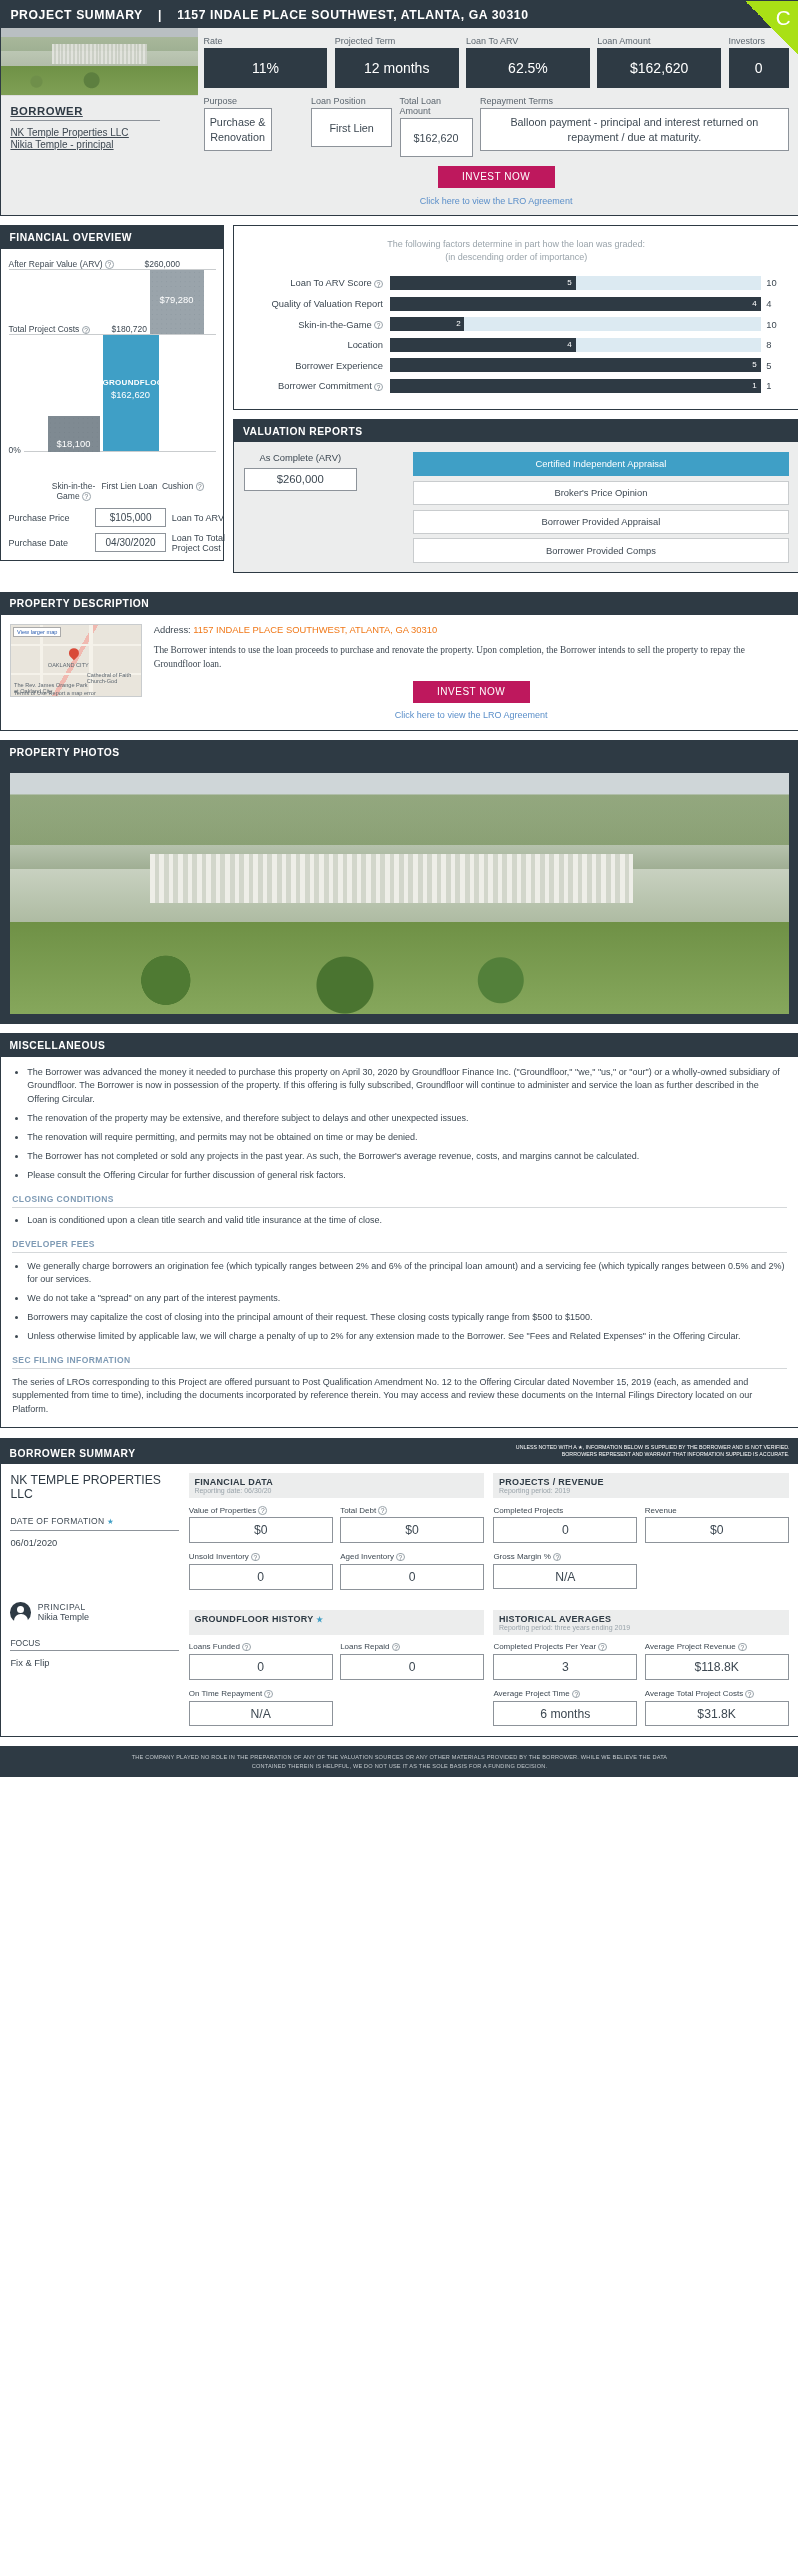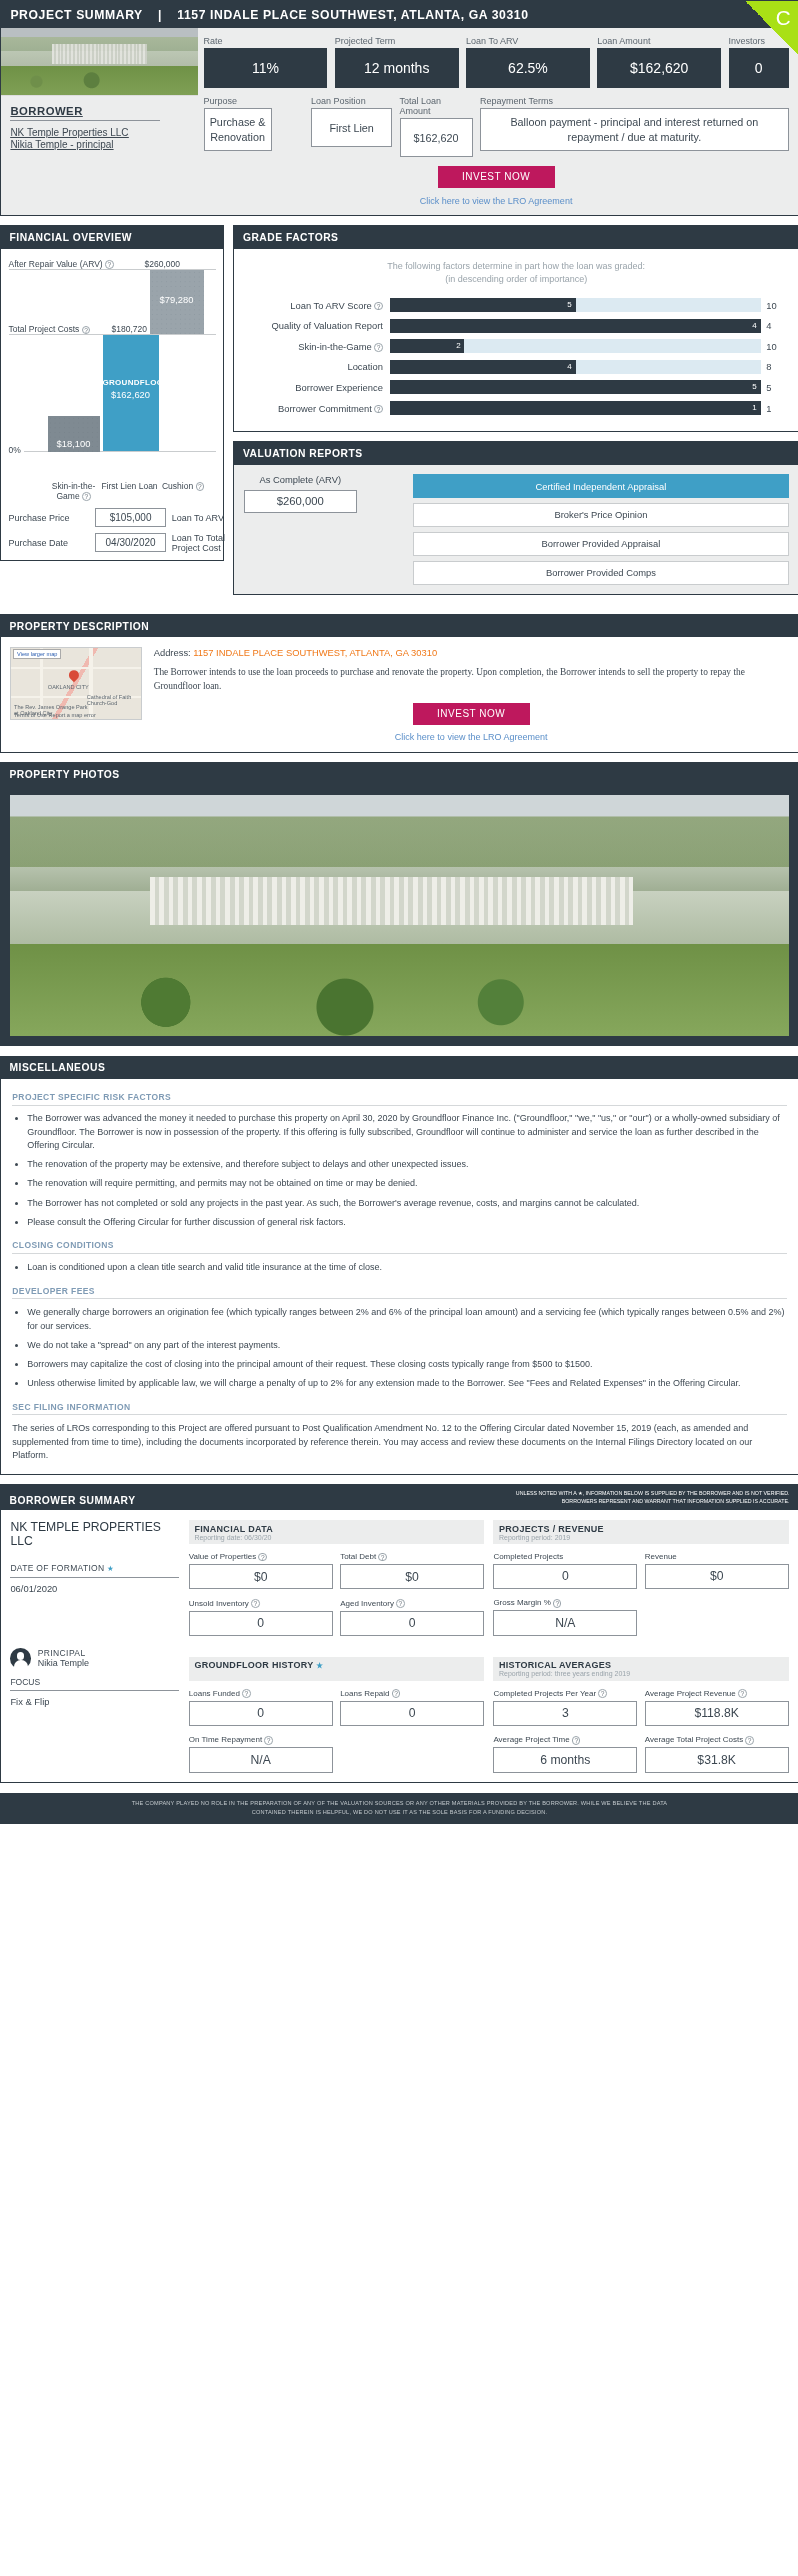--- a/index.html
+++ b/index.html
@@ -207,21 +207,21 @@
   .kv { flex:1; }
   .kv .k { font-size:8px; color:#3d4852; margin-bottom:2.8px; }
   .kv .v { border:0.9px solid #8d939a; background:#fff; text-align:center; font-size:12.2px; padding:4.7px 1.9px; }
   .principal-row { display:flex; gap:9.4px; margin-top:13px; border-top:0.9px solid #d5d8da; padding-top:9.4px;}
   .principal-left { width:169px; display:flex; gap:6.6px; }
   .avatar { width:20.7px; height:20.7px; border-radius:50%; background:#2e3a44; position:relative; flex:0 0 20.7px;}
   .avatar::before{content:"";position:absolute;left:6.6px;top:3.8px;width:7.5px;height:7.5px;border-radius:50%;background:#fff;}
   .avatar::after{content:"";position:absolute;left:3.3px;top:12.2px;width:14px;height:8.5px;border-radius:6.6px 6.6px 0 0;background:#fff;}
   .p-title { font-size:8.5px; letter-spacing:0.4px; color:#3d4852; }
   .p-name { font-size:9px; color:#3d4852; }
-  .focus { margin-top:8px; }
+  .focus { margin-top:15px; }
   .focus .k { font-size:8.5px; color:#3d4852; border-bottom:0.9px solid #8d939a; padding-bottom:2.8px;}
   .focus .v { font-size:9.4px; margin-top:5.6px; }
 
   
   .footer { background:#2e3a44; color:#c3c9cd; font-size:5.6px; text-align:center;
             padding:6.6px 19px; line-height:1.6; letter-spacing:0.2px; }
 </style>
 </head>
 <body>
 
@@ -357,21 +357,20 @@
             <div class="f-input">04/30/2020</div>
             <div class="f-label">Loan To Total Project Cost</div>
             <div class="f-input">89.5%</div>
           </div>
         </div>
       </div>
     </div>
 
     <div class="col-right">
       <div class="panel">
-        <div class="panel-head">GRADE FACTORS</div>
         <div class="panel-body" style="padding:3.8px 13px 9.4px 13px;">
           <div class="gf-intro">
             <div>The following factors determine in part how the loan was graded:</div>
             <div>(in descending order of importance)</div>
           </div>
 
           <div class="gf-row">
             <div class="gf-name">
               <span>Loan To ARV Score</span>
               <span class="q">?</span>
@@ -477,21 +476,20 @@
     <div class="panel-head">PROPERTY PHOTOS</div>
     <div class="photos-body">
       <div class="photo-main"></div>
     </div>
   </div>
 
   <div class="panel">
     <div class="panel-head">MISCELLANEOUS</div>
     <div class="misc-body">
 
-      <div class="misc-sub first">PROJECT SPECIFIC RISK FACTORS</div>
       <ul>
         <li>The Borrower was advanced the money it needed to purchase this property on April 30, 2020 by Groundfloor Finance Inc. ("Groundfloor," "we," "us," or "our") or a wholly-owned subsidiary of Groundfloor. The Borrower is now in possession of the property. If this offering is fully subscribed, Groundfloor will continue to administer and service the loan as further described in the Offering Circular.</li>
         <li>The renovation of the property may be extensive, and therefore subject to delays and other unexpected issues.</li>
         <li>The renovation will require permitting, and permits may not be obtained on time or may be denied.</li>
         <li>The Borrower has not completed or sold any projects in the past year. As such, the Borrower's average revenue, costs, and margins cannot be calculated.</li>
         <li>Please consult the Offering Circular for further discussion of general risk factors.</li>
       </ul>
 
       <div class="misc-sub">CLOSING CONDITIONS</div>
       <ul>

